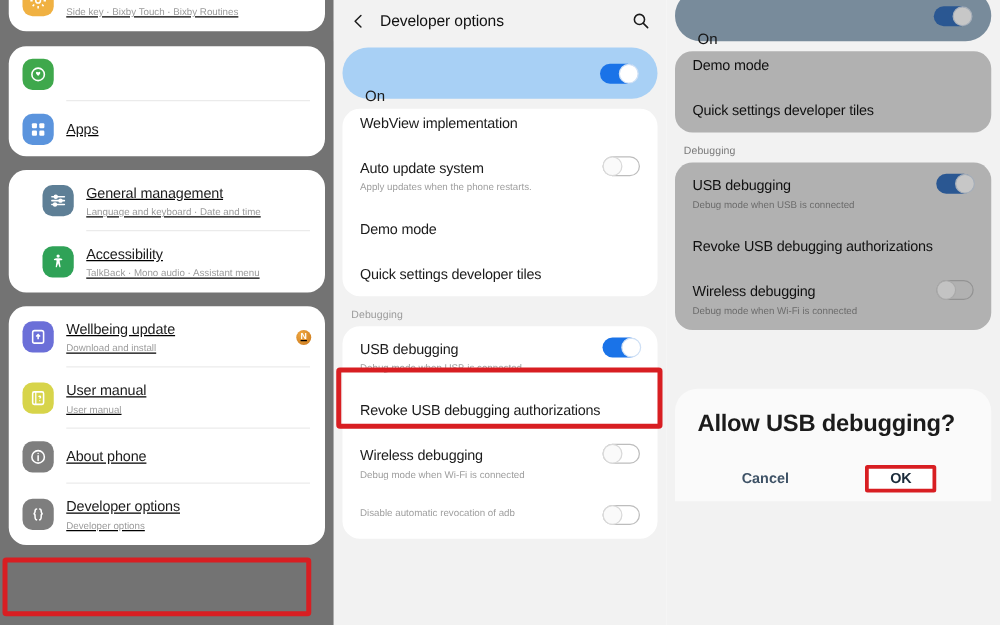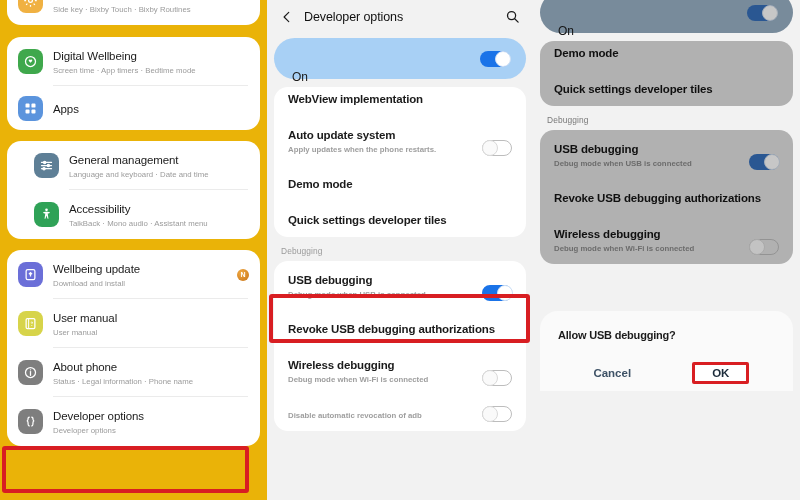--- a/index.html
+++ b/index.html
@@ -7,21 +7,21 @@
     width: 800px; height: 500px;
     overflow: hidden;
     background: #ffffff;
     font-family: "Liberation Sans", sans-serif;
     -webkit-font-smoothing: antialiased;
   }
   .screens { display: flex; width: 800px; height: 500px; }
 
   
   .panel { position: relative; height: 500px; overflow: hidden; }
-  .p1 { width: 267px; background: #eab308; }
+  .p1 { width: 267px; background: #737373; text-decoration: underline; }
   .p2 { width: 266px; background: #f2f2f2; }
   .p3 { width: 267px; background: #f2f2f2; }
 
   
   .card {
     background: #ffffff;
     border-radius: 14px;
     margin: 0 7px;
   }
   .card + .card { margin-top: 9px; }
@@ -118,25 +118,24 @@
   .toggle.on  .knob { right: -1px; border-color: #cfe0f5; }
   .toggle.off .knob { left: -1.4px; background: #fafafa; }
 
   .dlist {
     margin: 8px 7px 0;
     background: #ffffff;
     border-radius: 14px;
     overflow: hidden;
   }
   .drow {
-    display: flex; align-items: flex-end;
+    display: flex; align-items: flex-start;
     padding: 9px 14px;
     position: relative;
     min-height: 36px;
-    font-weight: bold;
   }
   .drow .divider-line { left: 14px; right: 14px; }
   .drow .dtext { flex: 1; min-width: 0; }
   .drow .dt {
     font-size: 11.5px; color: #1b1b1b; line-height: 15px;
     letter-spacing: -0.15px;
   }
   .drow .ds {
     font-size: 7.8px; color: #9e9e9e; line-height: 12px; margin-top: 1px;
   }
@@ -157,21 +156,21 @@
   .p3 .ds { color: #8a8a8a; }
 
   .dialog {
     position: absolute;
     left: 7px; right: 7px; top: 311px;
     background: #fafafa;
     border-radius: 18px 18px 0 0;
     padding: 18px 18px 0;
   }
   .dlg-title {
-    font-size: 11px; font-weight: bold; color: #1b1b1b;
+    font-size: 19px; font-weight: bold; color: #1b1b1b;
     letter-spacing: -0.2px;
   }
   .dlg-body {
     font-size: 10.8px; color: #3d3d3d;
     line-height: 16.5px; margin-top: 11px;
     letter-spacing: -0.1px;
   }
   .dlg-actions {
     display: flex; align-items: center;
     margin-top: 14px; height: 36px;
@@ -212,24 +211,20 @@
     </div>
 
     <div class="card" style="margin-top:12px;">
       <div class="srow">
         <span class="sicon" style="background:#3fa84c;">
           <svg viewBox="0 0 24 24" fill="none" stroke="#fff" stroke-width="2">
               <circle cx="12" cy="12" r="8"></circle>
               <path d="M12 9.5c-1.5-2-4 0-2.3 1.9L12 14l2.3-2.6c1.7-1.9-.8-3.9-2.3-1.9z" fill="#fff" stroke="none"></path>
             </svg>
         </span>
-        <span class="stext">
-          <span class="stitle">Digital Wellbeing</span>
-          <span class="ssub" style="display:block;">Screen time  ·  App timers  ·  Bedtime mode</span>
-        </span>
         <span class="divider-line"></span>
       </div>
       <div class="srow">
         <span class="sicon" style="background:#5b94dd;">
           <svg viewBox="0 0 24 24" fill="#fff">
               <rect x="4" y="4" width="6.5" height="6.5" rx="1.5"></rect>
               <rect x="13.5" y="4" width="6.5" height="6.5" rx="1.5"></rect>
               <rect x="4" y="13.5" width="6.5" height="6.5" rx="1.5"></rect>
               <rect x="13.5" y="13.5" width="6.5" height="6.5" rx="1.5"></rect>
             </svg>
@@ -303,21 +298,20 @@
       <div class="srow">
         <span class="sicon" style="background:#7e7e7e;">
           <svg viewBox="0 0 24 24" fill="none" stroke="#fff" stroke-width="2">
               <circle cx="12" cy="12" r="8"></circle>
               <path d="M12 10.5v6" stroke-linecap="round"></path>
               <circle cx="12" cy="7.6" r="1" fill="#fff" stroke="none"></circle>
             </svg>
         </span>
         <span class="stext">
           <span class="stitle">About phone</span>
-          <span class="ssub" style="display:block;">Status  ·  Legal information  ·  Phone name</span>
         </span>
         <span class="divider-line"></span>
       </div>
       <div class="srow">
         <span class="sicon" style="background:#7e7e7e;">
           <svg viewBox="0 0 24 24" fill="none" stroke="#fff" stroke-width="2" stroke-linecap="round">
               <path d="M10 5c-2 0-2 3-2 3.5S7 11 6 11c1 0 2 .5 2 2.5S8 19 10 19"></path>
               <path d="M14 5c2 0 2 3 2 3.5s1 2.5 2 2.5c-1 0-2 .5-2 2.5S16 19 14 19"></path>
             </svg>
         </span>

